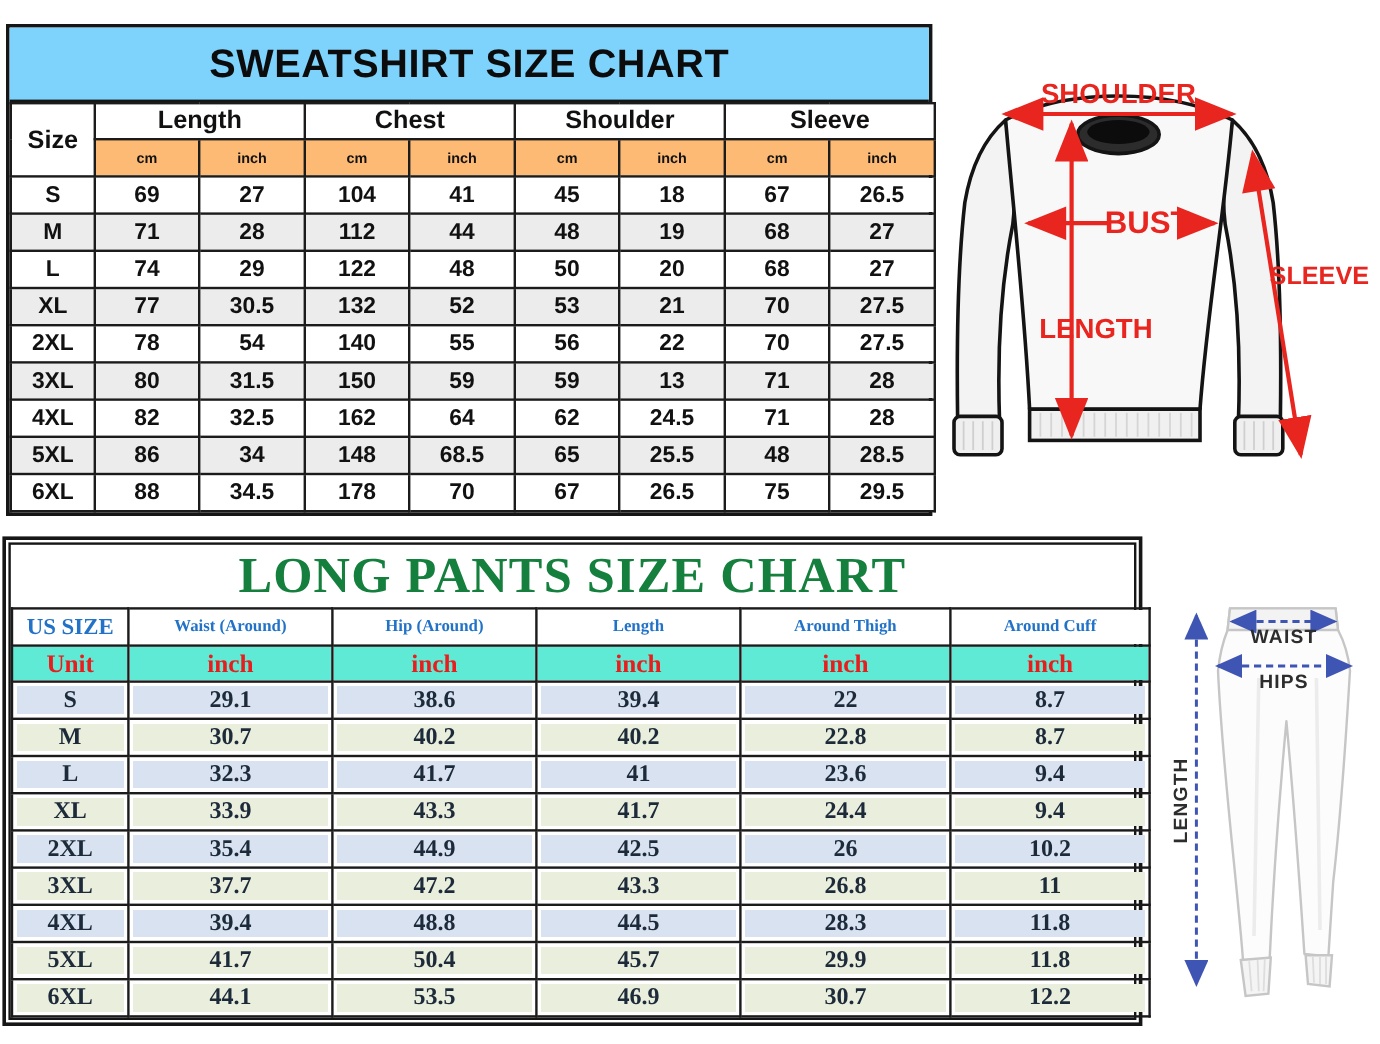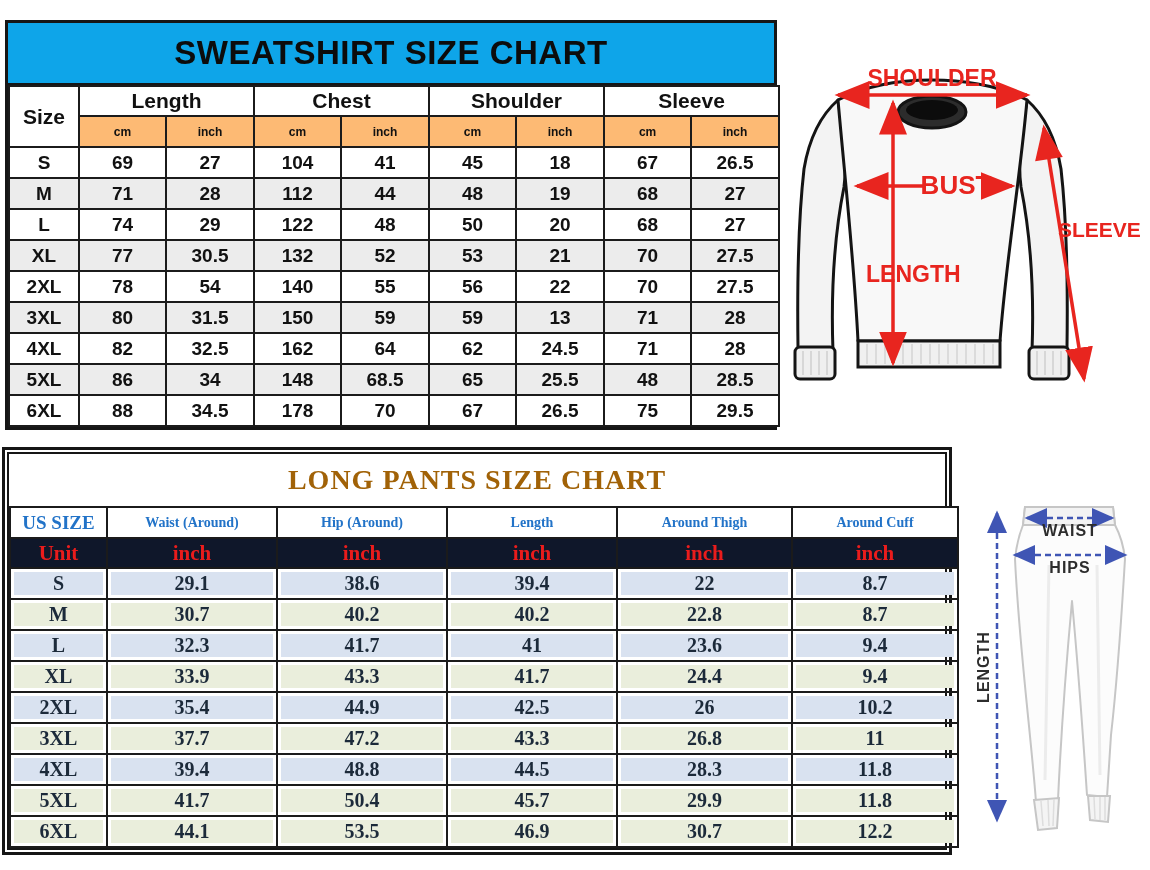--- a/index.html
+++ b/index.html
@@ -6,21 +6,21 @@
   body{
     width:1150px;height:870px;position:relative;overflow:hidden;
     background:#ffffff;font-family:"Liberation Sans",sans-serif;
   }
   
   .sw-wrap{
     position:absolute;left:5px;top:20px;width:772px;
     border:3px solid #161616;background:#fff;box-sizing:border-box;
   }
   .sw-title{
-    height:60px;background:#0ea5e9;border-bottom:2px solid #161616;
+    height:60px;background:#7dd3fc;border-bottom:2px solid #161616;
     display:flex;align-items:center;justify-content:center;
     font-weight:bold;font-size:33px;letter-spacing:.5px;color:#0c0c0c;
   }
   table{border-collapse:collapse;table-layout:fixed;}
   .sw-table{width:100%;}
   .sw-table th,.sw-table td{
     border:2px solid #1b1b1b;text-align:center;font-weight:bold;color:#111;
     overflow:hidden;white-space:nowrap;
   }
   .sw-table thead tr.groups th{font-size:21px;height:26px;background:#fff;}
@@ -29,29 +29,29 @@
   .sw-table tbody td{font-size:19px;height:27px;background:#fff;}
   .sw-table tbody tr.alt td{background:#ececec;}
   
   .lp-wrap{
     position:absolute;left:2px;top:447px;width:950px;
     border:3px solid #161616;background:#fff;box-sizing:border-box;
   }
   .lp-inner{border:2px solid #161616;margin:2px;}
   .lp-title{
     height:52px;display:flex;align-items:center;justify-content:center;
-    font-family:"Liberation Serif",serif;font-weight:bold;font-size:28px;
-    color:#a16207;letter-spacing:1px;
+    font-family:"Liberation Serif",serif;font-weight:bold;font-size:42px;
+    color:#15803d;letter-spacing:1px;
   }
   .lp-table{width:100%;font-family:"Liberation Serif",serif;}
   .lp-table th,.lp-table td{
     border:2px solid #1b1b1b;text-align:center;overflow:hidden;white-space:nowrap;
   }
   .lp-table thead th{color:#2273c8;font-size:14px;font-weight:600;height:27px;background:#fff;}
-  .lp-table tr.units td{color:#ea1c1c;font-size:21px;font-weight:600;height:26px;background:#0f172a;}
+  .lp-table tr.units td{color:#ea1c1c;font-size:21px;font-weight:600;height:26px;background:#5eead4;}
   .lp-table tbody.data td{
     font-size:20px;font-weight:600;color:#1c2a3a;height:23px;line-height:23px;
     padding:3px 3px;background-clip:content-box;background-color:#fff;
   }
   .lp-table tbody.data tr.tone-blue  td{background-color:#d9e2f0;}
   .lp-table tbody.data tr.tone-cream td{background-color:#eaeedc;}
   
   .fig{position:absolute;}
   #sw-fig{left:775px;top:55px;width:375px;height:345px;}
   #lp-fig{left:959px;top:495px;width:215px;height:350px;}

